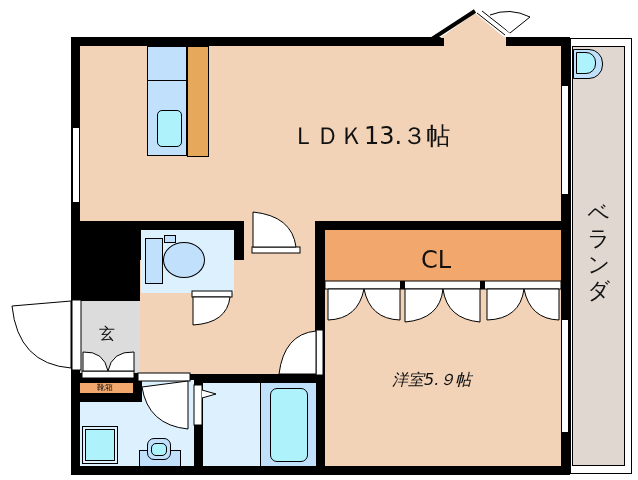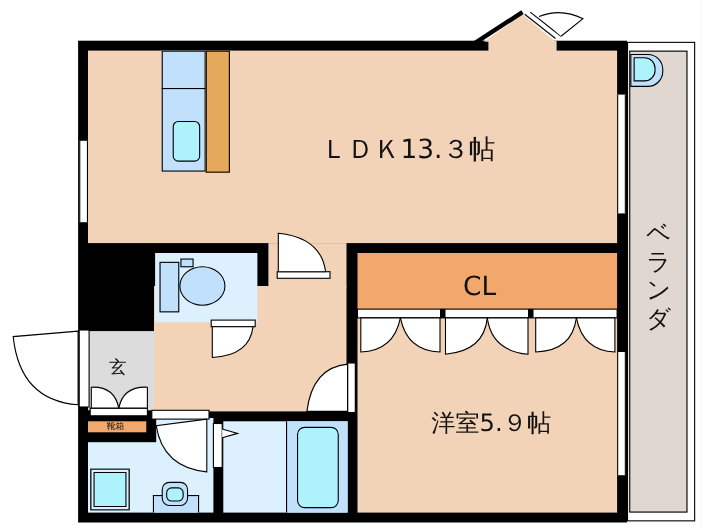--- a/index.html
+++ b/index.html
@@ -49,21 +49,21 @@
 
 <div class="abs" style="left:147px;top:46px;width:40px;height:110px;background:#c0e0fc;border:1px solid #000;"></div>
 <div class="abs" style="left:147px;top:80px;width:40px;height:1px;background:#000;"></div>
 <div class="abs" style="left:157px;top:110px;width:25px;height:37px;background:#aef2fc;border:1px solid #000;border-radius:5px;"></div>
 <div class="abs" style="left:187px;top:46px;width:22px;height:111px;background:#e6a95c;border:1px solid #000;"></div>
 
 <div class="abs closet" style="left:325px;top:230px;width:236px;height:51px;"></div>
 <div class="abs label" style="left:421px;top:246px;font-size:24px;">CL</div>
 
 <div class="abs room-ldk" style="left:325px;top:283px;width:236px;height:183px;"></div>
-<div class="abs label" style="left:392px;top:370px;font-size:22px;">洋室5.９帖</div>
+<div class="abs label" style="left:392px;top:370px;font-size:16px;font-style:italic;">洋室5.９帖</div>
 <div class="abs window" style="left:561px;top:320px;width:8px;height:112px;"></div>
 
 <svg style="left:325px;top:281px;" width="236" height="42">
   <rect x="0" y="0" width="236" height="8" fill="#fff" stroke="#000" stroke-width="1"></rect>
   <g fill="#fff" stroke="#000" stroke-width="1">
     <path d="M3,8 L3,39 Q33,38 39,8 Z"></path>
     <path d="M75,8 L75,39 Q45,38 39,8 Z"></path>
     <path d="M80,8 L80,41 Q115,38 118,8 Z"></path>
     <path d="M155,8 L155,41 Q122,38 118,8 Z"></path>
     <path d="M162,8 L162,39 Q195,38 199,8 Z"></path>

